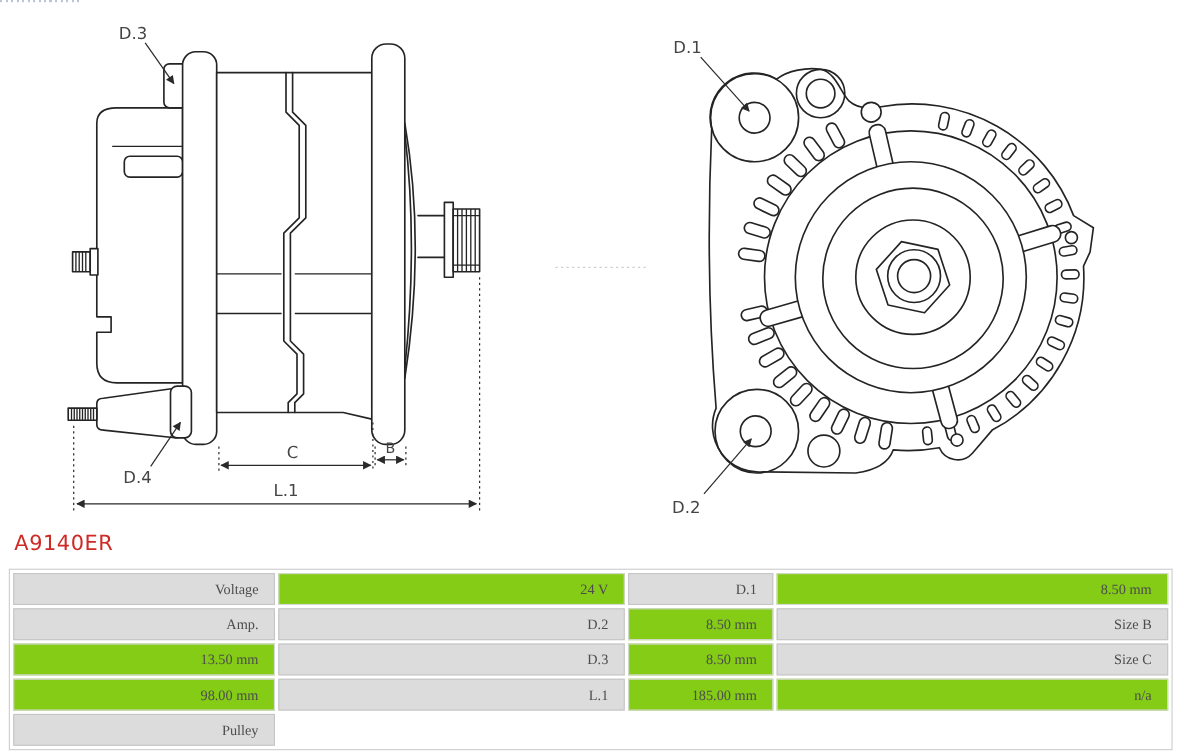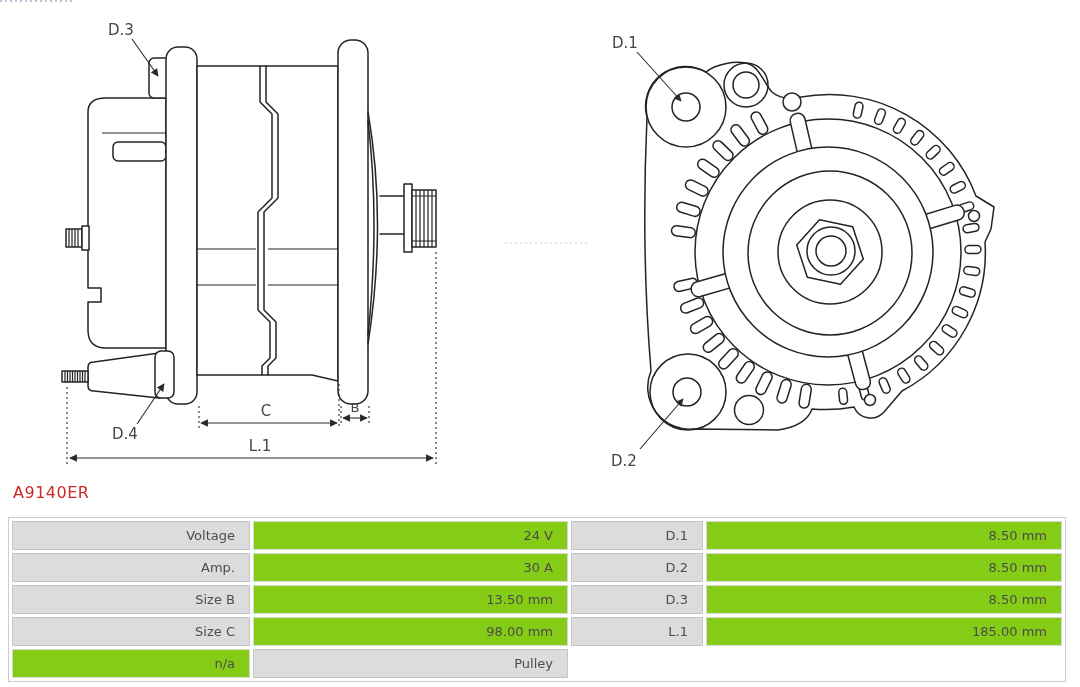--- a/index.html
+++ b/index.html
@@ -13,24 +13,24 @@
   .drawings *{vector-effect:none;}
   .ln{fill:none;stroke:#242424;stroke-width:1.5;stroke-linejoin:round;stroke-linecap:round;}
   .f{fill:#ffffff;stroke:#242424;stroke-width:1.5;stroke-linejoin:round;}
   .thin{fill:none;stroke:#242424;stroke-width:1.2;}
   .dim{fill:none;stroke:#2a2a2a;stroke-width:1.1;}
   .dot{fill:none;stroke:#2a2a2a;stroke-width:1.1;stroke-dasharray:2,3;}
   .faint{fill:none;stroke:#c8cdd6;stroke-width:1.2;stroke-dasharray:2,3;}
   .lbl{font-family:"DejaVu Sans","Liberation Sans",sans-serif;font-size:15px;fill:#454545;stroke:none;}
   .lblS{font-family:"DejaVu Sans","Liberation Sans",sans-serif;font-size:13px;fill:#454545;stroke:none;}
   
-  .part-number{position:absolute;left:13px;top:483px;font-size:16px;color:#ce2a26;letter-spacing:0.5px;}
+  .part-number{position:absolute;left:13px;top:483px;font-size:19px;color:#ce2a26;letter-spacing:0.5px;}
   
   .spec-table{position:absolute;left:8px;top:517px;width:1058px;box-sizing:border-box;
-    border:1px solid #cccccc;background:#fff;padding:3px;}
+    border:1px solid #cccccc;background:#fff;padding:3px;font-family:Liberation Serif, serif;}
   .spec-grid{display:grid;grid-template-columns:238px 315px 132px 1fr;gap:3px;}
   .cell{box-sizing:border-box;height:29px;line-height:27px;border:1px solid #d8d8d8;
     font-size:13px;color:#4c4c4c;text-align:right;padding-right:14px;background:#84cc16;
     overflow:hidden;white-space:nowrap;}
   .cell.label{background:#dcdcdc;border-color:#c5c5c5;}
 </style>
 </head>
 <body>
 
 <div class="page">
@@ -190,21 +190,20 @@
   <div class="part-number">A9140ER</div>
 
   <div class="spec-table">
     <div class="spec-grid">
       <div class="cell label">Voltage</div>
       <div class="cell">24 V</div>
       <div class="cell label">D.1</div>
       <div class="cell">8.50 mm</div>
 
       <div class="cell label">Amp.</div>
-      <div class="cell">30 A</div>
       <div class="cell label">D.2</div>
       <div class="cell">8.50 mm</div>
 
       <div class="cell label">Size B</div>
       <div class="cell">13.50 mm</div>
       <div class="cell label">D.3</div>
       <div class="cell">8.50 mm</div>
 
       <div class="cell label">Size C</div>
       <div class="cell">98.00 mm</div>

